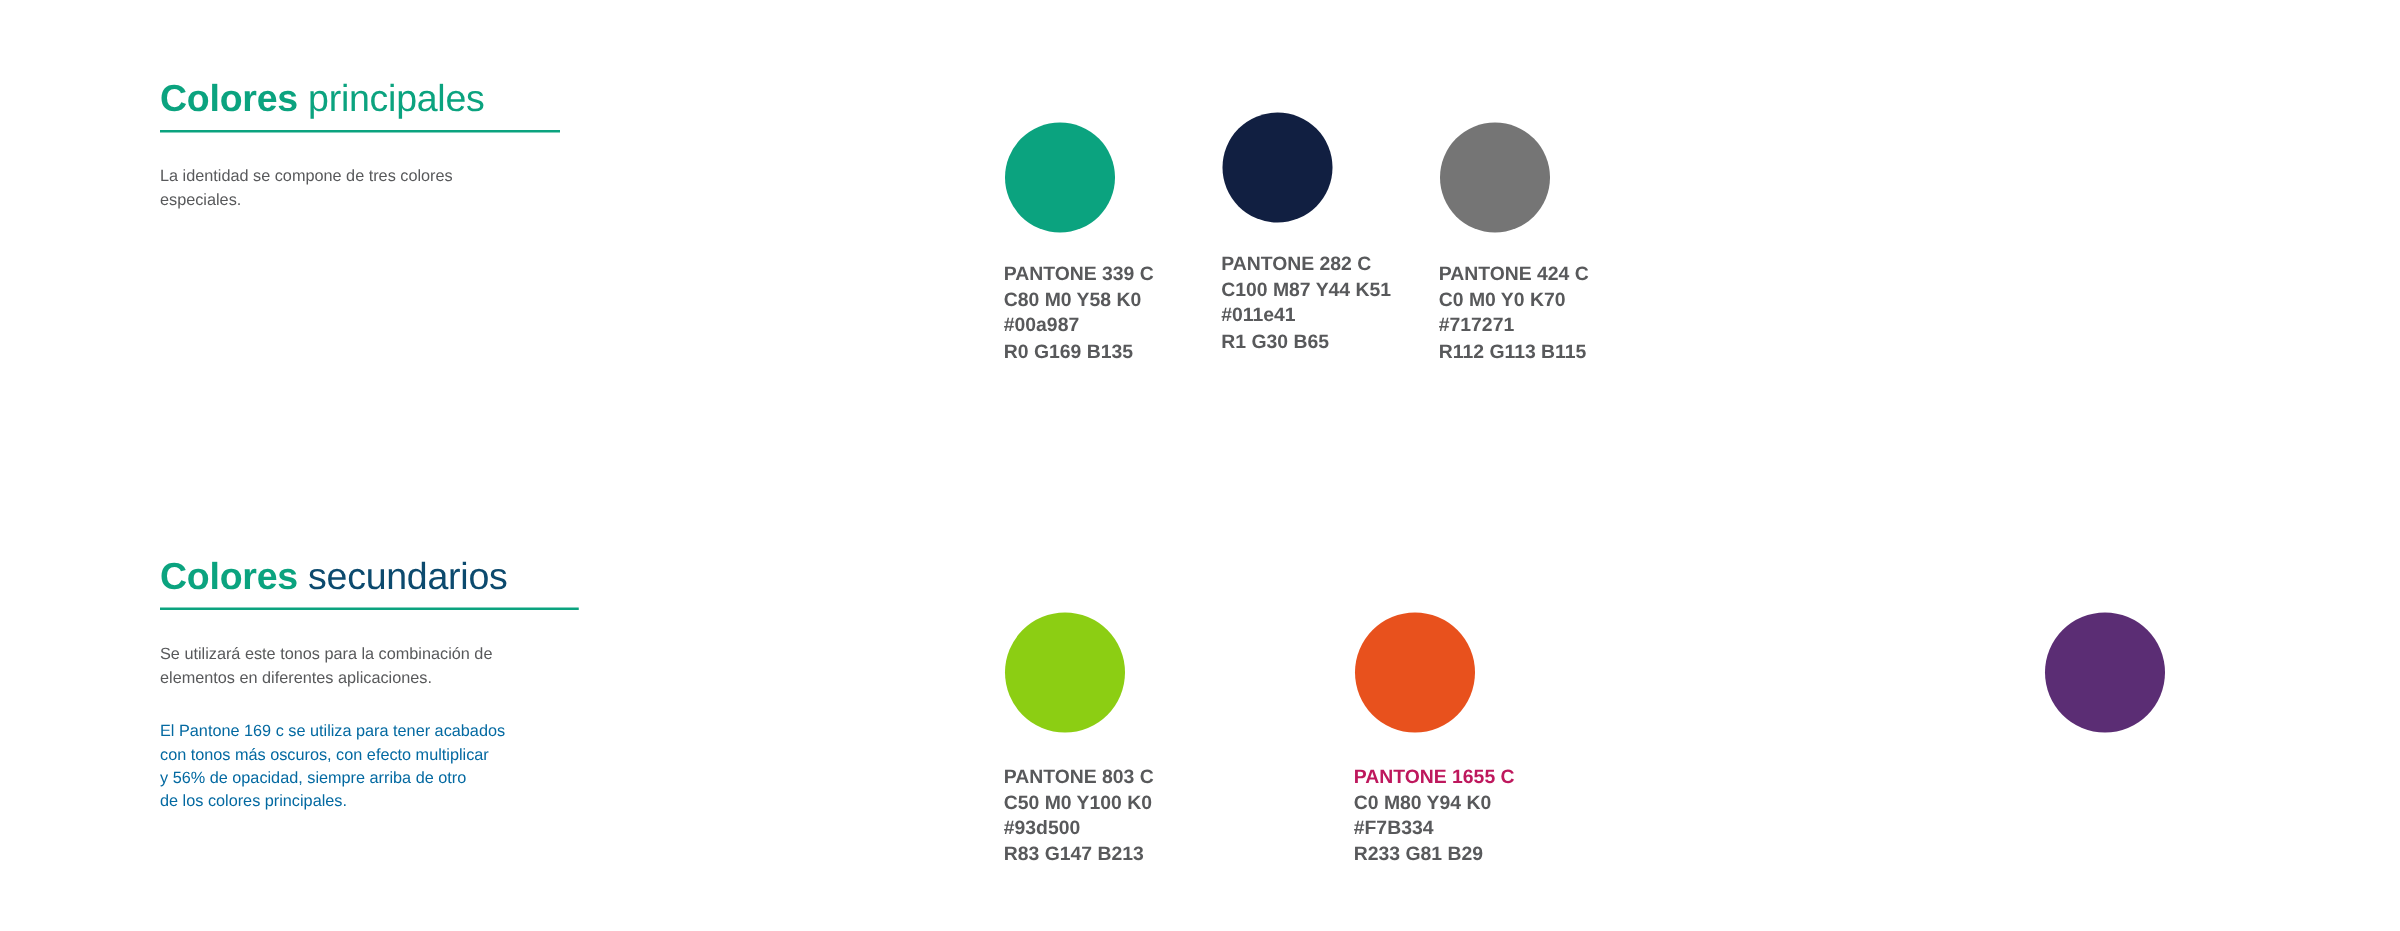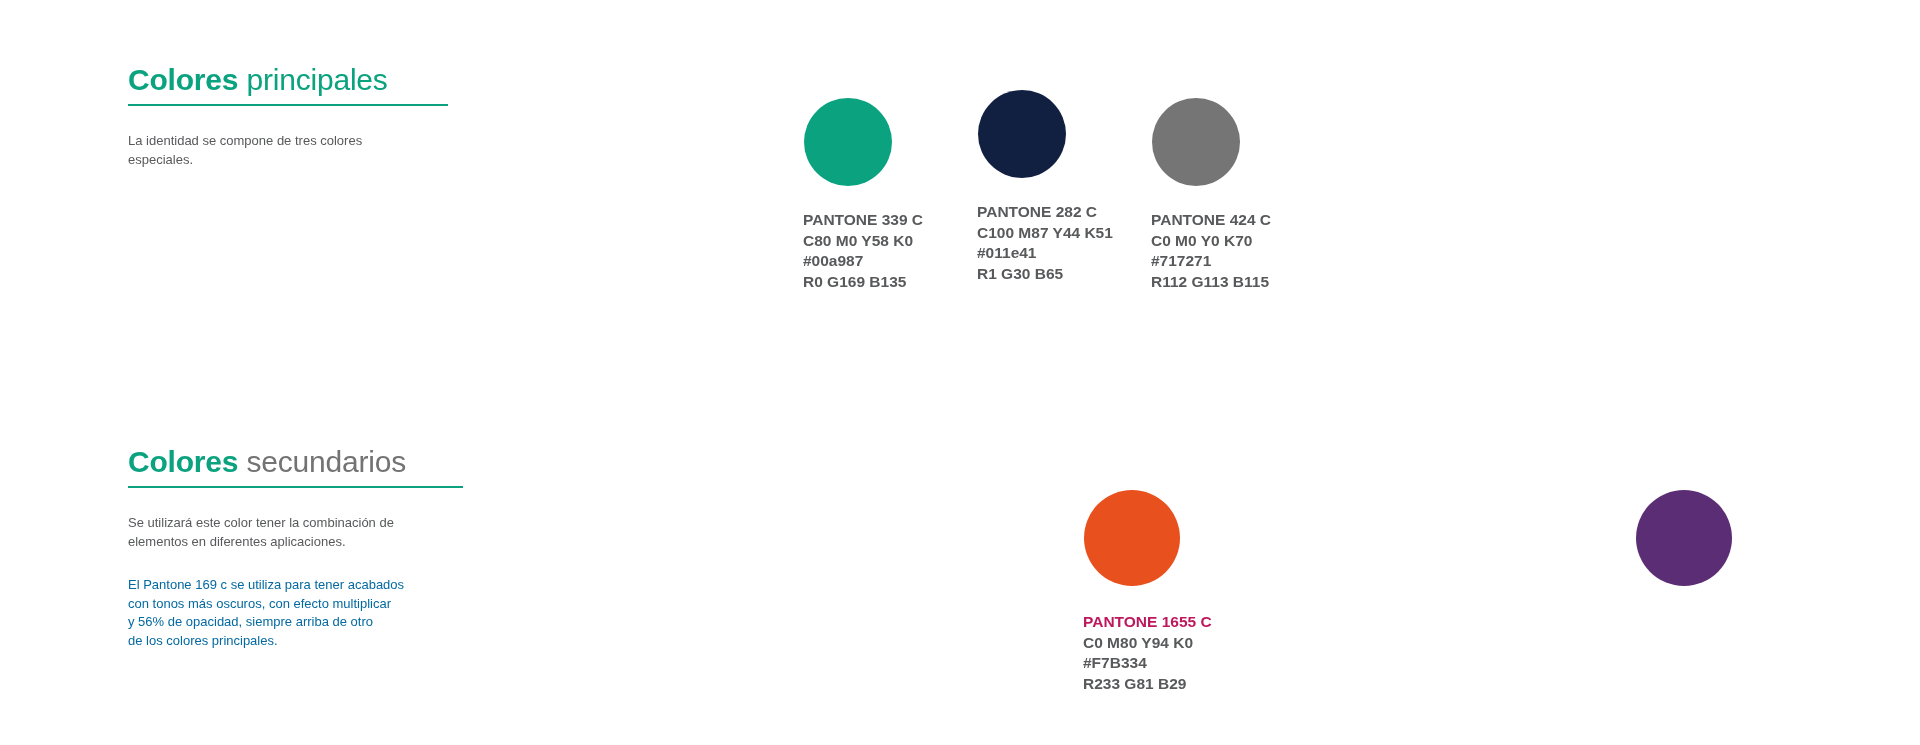--- a/index.html
+++ b/index.html
@@ -163,32 +163,41 @@
           <span class="line">R112 G113 B115</span>
         </div>
       </div>
 
     </div>
   </section>
 
   <section class="section" id="section-secondary">
 
     <div class="text-col">
-      <h2 class="heading"><span class="strong" style="color: rgb(11, 163, 127);">Colores</span><span class="light" style="color: #737373;"> secundarios</span></h2>
+      <h2 class="heading"><span class="strong" style="color: rgb(11, 163, 127);">Colores</span><span class="light" style="color: #0c4a6e;"> secundarios</span></h2>
       <div class="heading-rule" style="background-color: rgb(11, 163, 127);"></div>
-      <p class="body-par first" style="color: rgb(88, 89, 91);">Se utilizará este color tener la combinación de
+      <p class="body-par first" style="color: rgb(88, 89, 91);">Se utilizará este tonos para la combinación de
 elementos en diferentes aplicaciones.</p>
       <p class="body-par second" style="color: #0369a1;">El Pantone 169 c se utiliza para tener acabados
 con tonos más oscuros, con  efecto  multiplicar
 y  56%  de  opacidad,  siempre  arriba  de  otro
 de los colores principales.</p>
     </div>
 
     <div class="swatch-row">
 
+      <div class="swatch" id="swatch-s0">
+        <span class="swatch-dot" style="background-color: rgb(140, 206, 19);"></span>
+        <div class="swatch-label">
+          <span class="line name">PANTONE 803 C</span>
+          <span class="line">C50 M0 Y100 K0</span>
+          <span class="line">#93d500</span>
+          <span class="line">R83 G147 B213</span>
+        </div>
+      </div>
 
       <div class="swatch" id="swatch-s1">
         <span class="swatch-dot" style="background-color: rgb(232, 81, 29);"></span>
         <div class="swatch-label">
           <span class="line name accent" style="color: #be185d;">PANTONE 1655 C</span>
           <span class="line">C0 M80 Y94 K0</span>
           <span class="line">#F7B334</span>
           <span class="line">R233 G81 B29</span>
         </div>
       </div>

